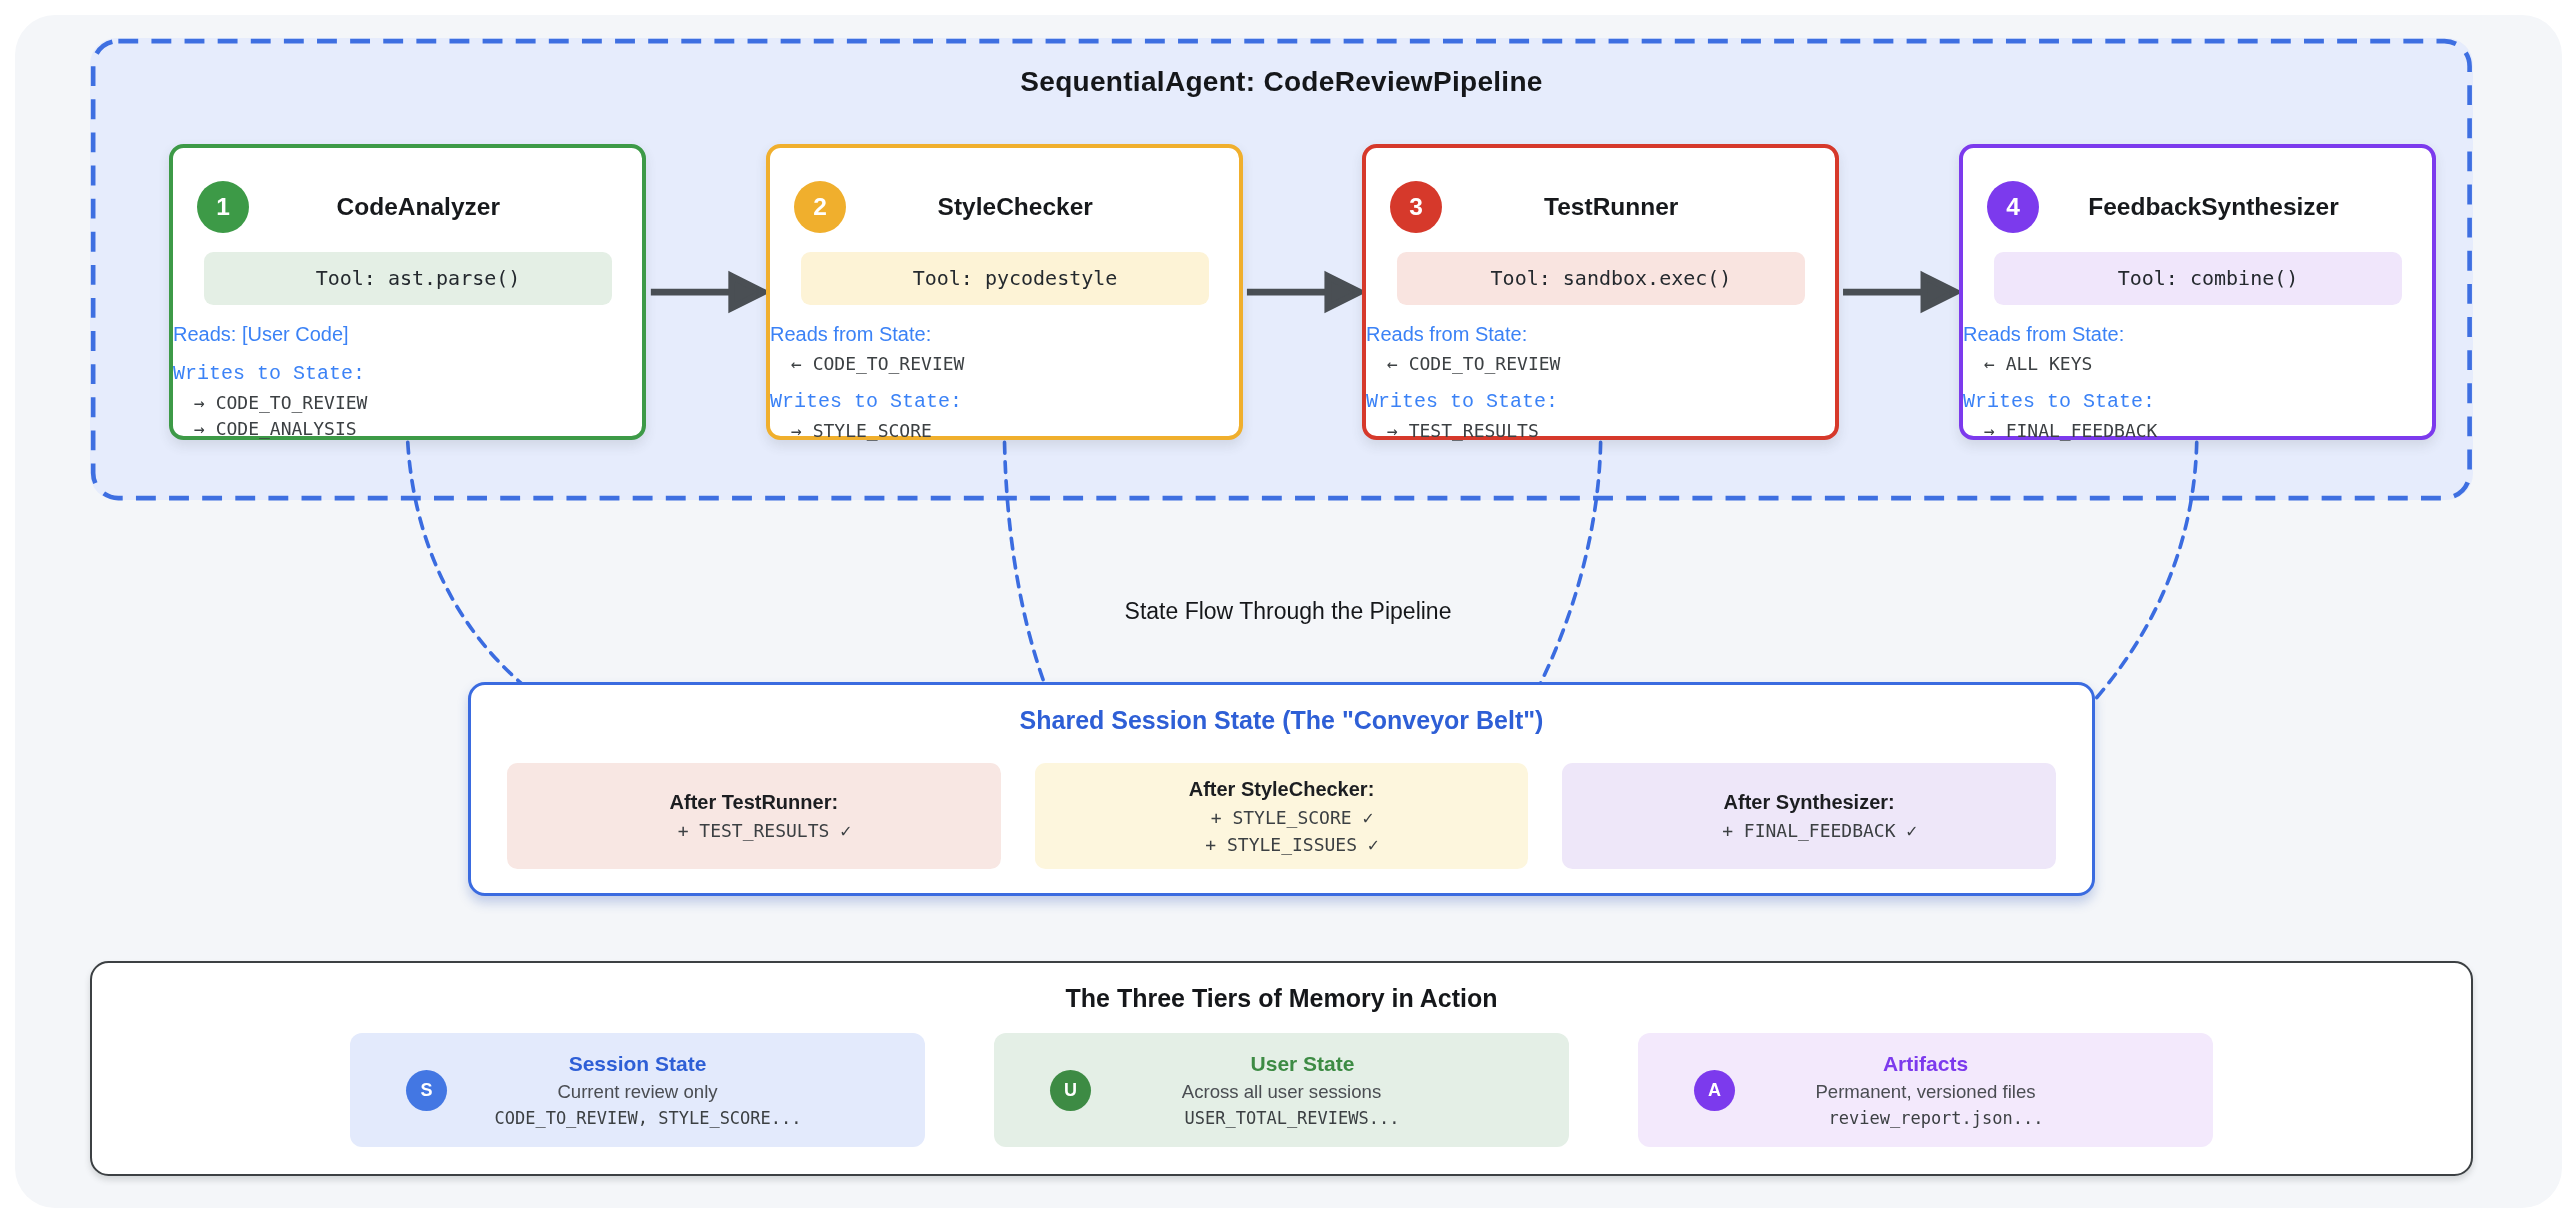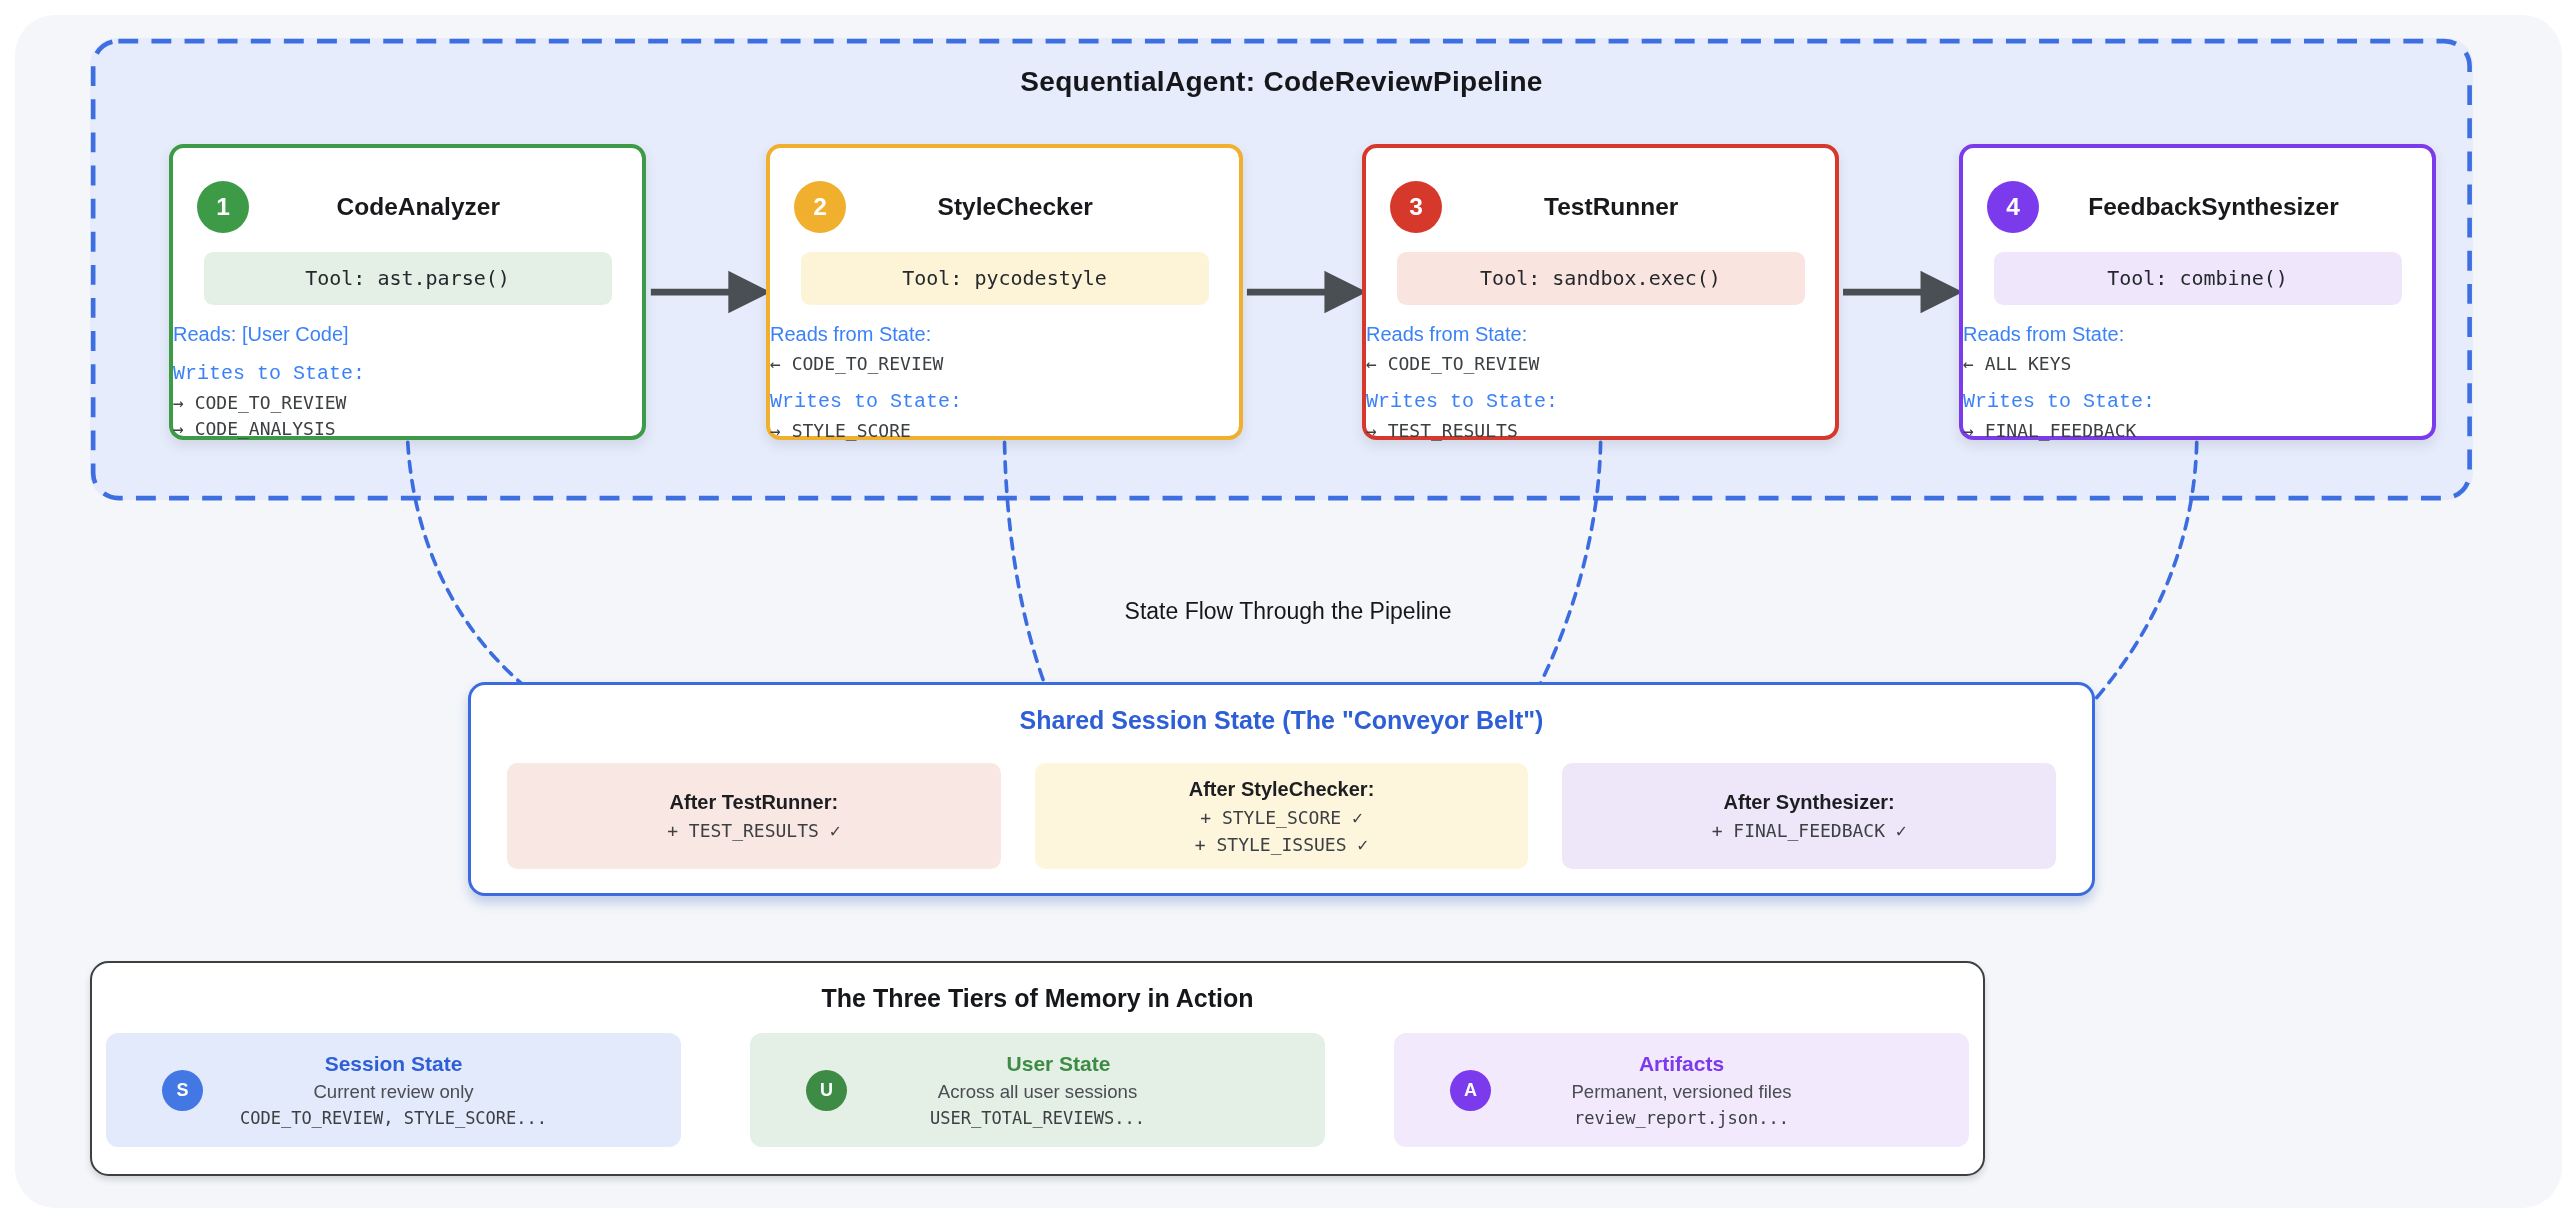--- a/index.html
+++ b/index.html
@@ -24,21 +24,21 @@
 
   .agent-head{display:flex;align-items:center;margin:30.5px 24px 0 24px;height:57px;}
   .num-circle{flex:0 0 auto;width:52px;height:52px;border-radius:50%;color:#fff;
               font-size:24.5px;font-weight:bold;display:flex;align-items:center;justify-content:center;}
   .c1 .num-circle{background:#3d9a47;} .c2 .num-circle{background:#f0af2d;}
   .c3 .num-circle{background:#d6392b;} .c4 .num-circle{background:#7c3aed;}
   .agent-name{flex:1;text-align:center;font-size:24.5px;font-weight:bold;color:#17191c;
               margin-right:30.5px;}
   .c4 .agent-name{margin-right:20px;}
 
-  .mono{font-family:"DejaVu Sans Mono","Liberation Mono",monospace;}
+  .mono{font-family:"DejaVu Sans Mono","Liberation Mono",monospace;padding-left:21px;}
   .tool-pill{margin:16px 30.5px 0 30.5px;height:53px;border-radius:9.3px;display:flex;
              align-items:center;justify-content:center;font-size:20px;color:#24292e;}
   .c1 .tool-pill{background:#e4efe5;} .c2 .tool-pill{background:#fdf3d6;}
   .c3 .tool-pill{background:#f9e4e0;} .c4 .tool-pill{background:#f0e6fb;}
 
   .rw-label{margin-top:18px;text-align:left;font-size:20px;color:#3b82f6;}
   .rw-label.writes{margin-top:16px;font-family:Liberation Mono, monospace;}
   .state-key{margin-top:7.3px;text-align:left;font-size:18px;color:#3c4043;}
   .state-key + .state-key{margin-top:5.3px;}
 
@@ -53,21 +53,21 @@
                 font-size:25px;font-weight:bold;color:#2e5fd6;}
   .snapshots{position:absolute;left:36px;right:36px;top:78px;display:flex;gap:34px;}
   .snap{flex:1;height:106px;border-radius:10.6px;display:flex;flex-direction:column;
         align-items:center;justify-content:center;}
   .snap.s1{background:#e7eee7;} .snap.s2{background:#fdf6dd;}
   .snap.s3{background:#f8e7e3;} .snap.s4{background:#eee7f9;}
   .snap-title{font-size:20px;font-weight:bold;color:#1c1e21;}
   .snap-line{margin-top:6px;font-size:18px;color:#3c4043;}
 
   
-  .memory-box{position:absolute;left:90px;top:961px;width:1895px;height:215px;
+  .memory-box{position:absolute;left:90px;top:961px;width:2383px;height:215px;
               background:#ffffff;border:2.7px solid #3c4043;border-radius:18.6px;
               box-sizing:border-box;box-shadow:0 4px 6.6px rgba(60,64,67,.18);}
   .memory-title{position:absolute;left:0;right:0;top:21px;text-align:center;
                 font-size:25px;font-weight:bold;color:#15171a;}
   .tiers{position:absolute;left:0;right:0;top:70px;display:flex;justify-content:center;gap:69px;}
   .tier{width:575px;height:114px;border-radius:12px;position:relative;display:flex;
         flex-direction:column;align-items:center;justify-content:center;}
   .tier.t1{background:#e3eafc;} .tier.t2{background:#e4efe6;} .tier.t3{background:#f3e9fc;}
   .tier-circle{position:absolute;left:56px;top:50%;margin-top:-20.5px;width:41px;height:41px;
                border-radius:50%;color:#fff;font-size:18px;font-weight:bold;display:flex;

